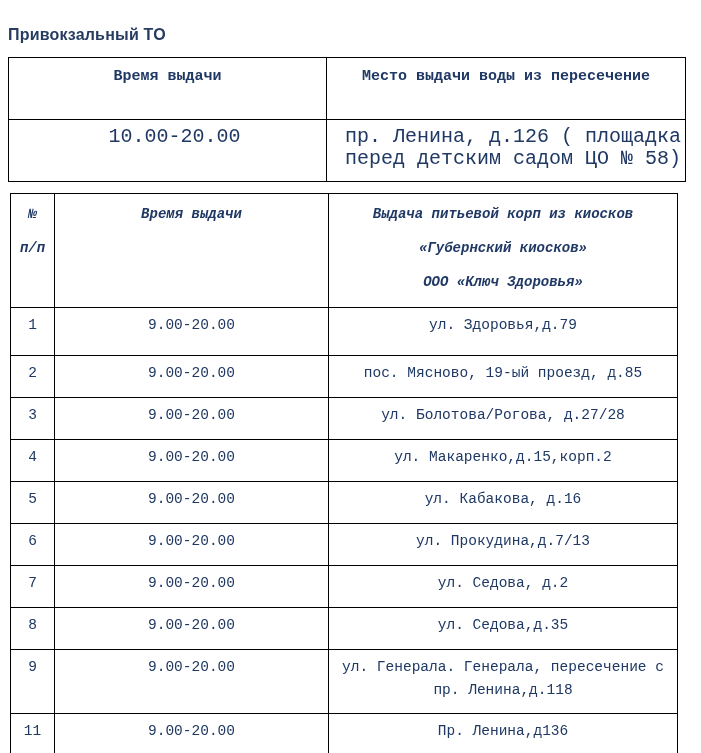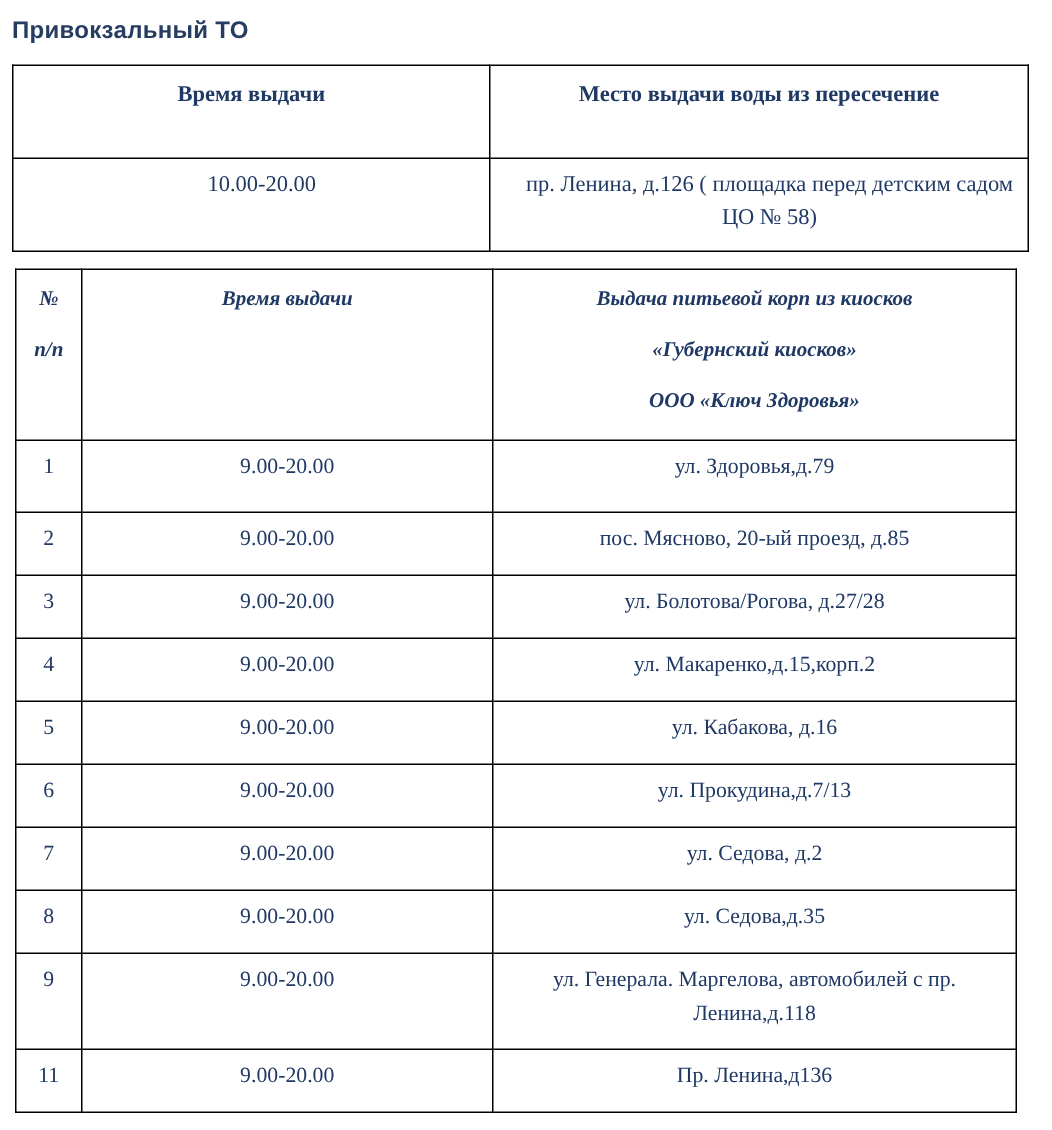--- a/index.html
+++ b/index.html
@@ -15,49 +15,50 @@
   }
   .page {
     padding: 8px 0 0 8px;
   }
   .doc-title {
     font-family: "Liberation Sans", "DejaVu Sans", sans-serif;
     font-size: 16px;
     font-weight: 700;
     color: #263c60;
     letter-spacing: 0.2px;
-    margin: 4px 0 13px 0;
+    margin: 18px 0 13px 0;
   }
   table {
     border-collapse: collapse;
     table-layout: fixed;
     color: #1f3864;
   }
   th, td {
     border: 1px solid #000000;
     vertical-align: top;
     text-align: center;
     padding: 0;
     overflow: hidden;
+    font-family: Liberation Mono, monospace;
   }
   
   .t1 { width: 677px; }
   .t1 .c-time  { width: 318px; }
   .t1 .c-place { width: 359px; }
   .t1 th {
     height: 53px;
     padding-top: 8px;
     font-weight: 700;
     font-size: 15px;
     line-height: 22px;
   }
   .t1 td {
     height: 55px;
     padding: 6px 2px 0 16px;
-    font-size: 15px;
+    font-size: 20px;
     line-height: 22px;
   }
   
   .t2 {
     margin: 11px 0 0 2px;
     width: 667px;
   }
   .t2 .c-num  { width: 44px;  }
   .t2 .c-time { width: 274px; }
   .t2 .c-addr { width: 349px; }
@@ -130,21 +131,21 @@
     </thead>
     <tbody>
       <tr>
         <td>1</td>
         <td>9.00-20.00</td>
         <td>ул. Здоровья,д.79</td>
       </tr>
       <tr>
         <td>2</td>
         <td>9.00-20.00</td>
-        <td>пос. Мясново, 20-ый проезд, д.85</td>
+        <td>пос. Мясново, 19-ый проезд, д.85</td>
       </tr>
       <tr>
         <td>3</td>
         <td>9.00-20.00</td>
         <td>ул. Болотова/Рогова, д.27/28</td>
       </tr>
       <tr>
         <td>4</td>
         <td>9.00-20.00</td>
         <td>ул. Макаренко,д.15,корп.2</td>
@@ -165,21 +166,21 @@
         <td>ул. Седова, д.2</td>
       </tr>
       <tr>
         <td>8</td>
         <td>9.00-20.00</td>
         <td>ул. Седова,д.35</td>
       </tr>
       <tr>
         <td>9</td>
         <td>9.00-20.00</td>
-        <td>ул. Генерала. Маргелова, автомобилей с пр. Ленина,д.118</td>
+        <td>ул. Генерала. Генерала, пересечение с пр. Ленина,д.118</td>
       </tr>
       <tr>
         <td>11</td>
         <td>9.00-20.00</td>
         <td>Пр. Ленина,д136</td>
       </tr>
 
     </tbody>
   </table>
 

